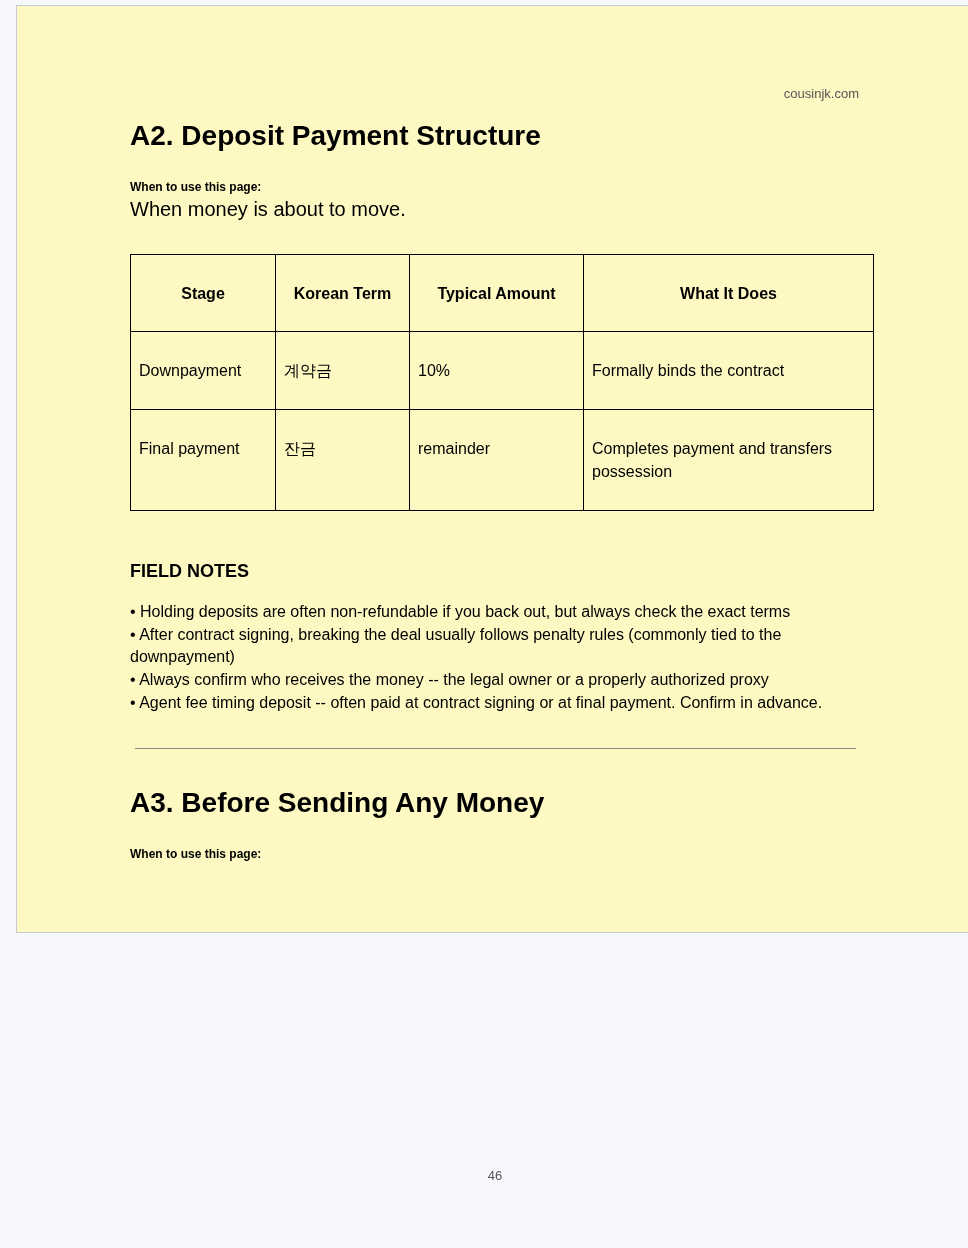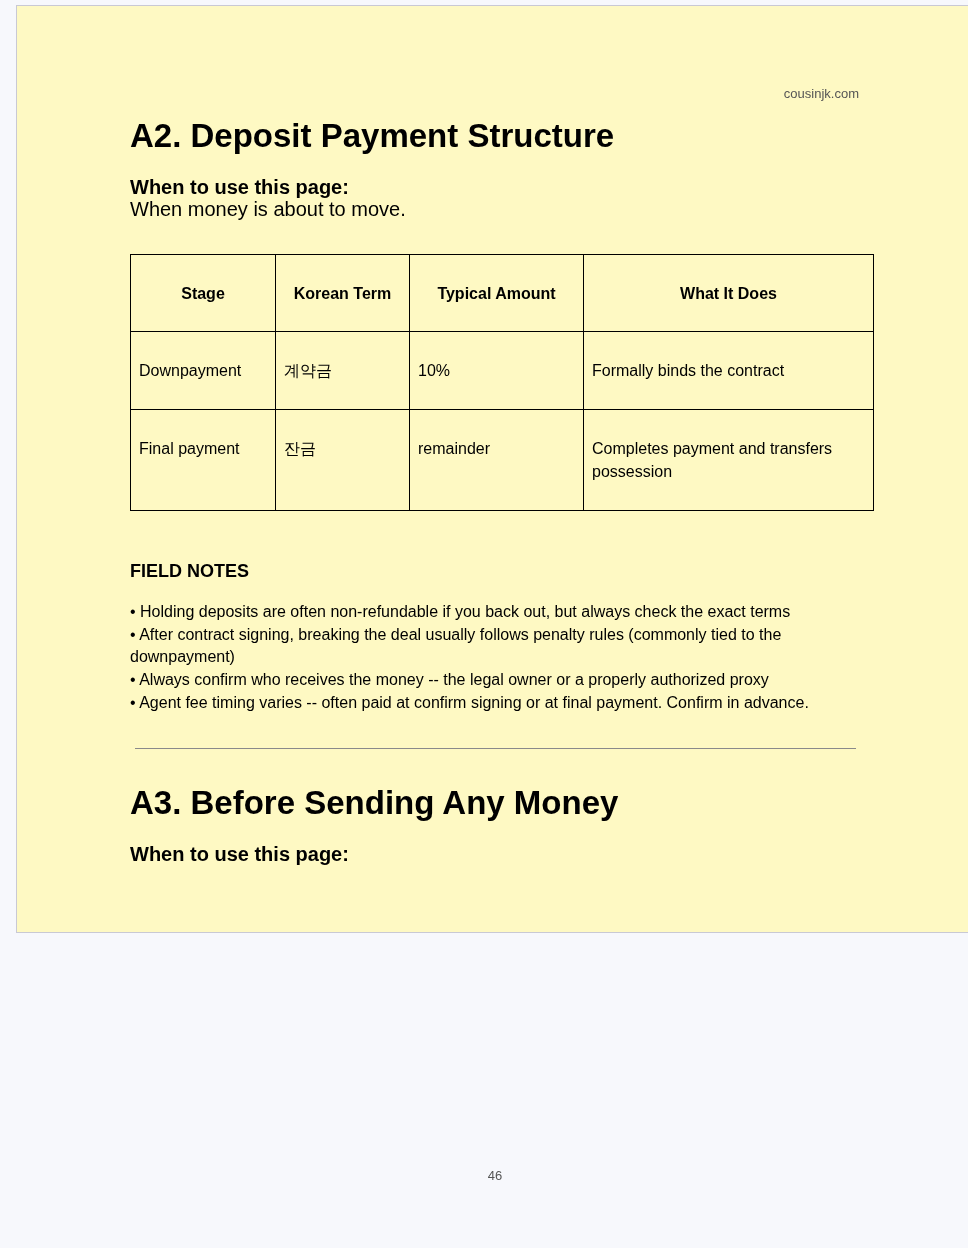--- a/index.html
+++ b/index.html
@@ -30,27 +30,27 @@
       color: #555555;
     }
     .content {
       position: absolute;
       left: 113px;
       top: 112px;
       width: 744px;
     }
     h1 {
       margin: 0;
-      font-size: 33px;
+      font-size: 28px;
       font-weight: bold;
       line-height: 36px;
     }
     .when-label {
       margin-top: 22px;
-      font-size: 20px;
+      font-size: 12px;
       font-weight: bold;
       line-height: 22px;
     }
     .when-text {
       font-size: 20px;
       line-height: 22px;
     }
     table.dep {
       margin-top: 34px;
       border-collapse: collapse;
@@ -143,21 +143,21 @@
           <td>Completes payment and transfers possession</td>
         </tr>
       </tbody>
     </table>
 
     <div class="notes-title">FIELD NOTES</div>
     <ul class="notes">
       <li>• Holding deposits are often non-refundable if you back out, but always check the exact terms</li>
       <li>• After contract signing, breaking the deal usually follows penalty rules (commonly tied to the downpayment)</li>
       <li>• Always confirm who receives the money -- the legal owner or a properly authorized proxy</li>
-      <li>• Agent fee timing varies -- often paid at confirm signing or at final payment. Confirm in advance.</li>
+      <li>• Agent fee timing deposit -- often paid at contract signing or at final payment. Confirm in advance.</li>
     </ul>
 
     <div class="divider"></div>
 
     <h1 class="h-a3">A3. Before Sending Any Money</h1>
     <div class="when-label">When to use this page:</div>
   </div>
 
   <div class="page-num">46</div>
 </div>

